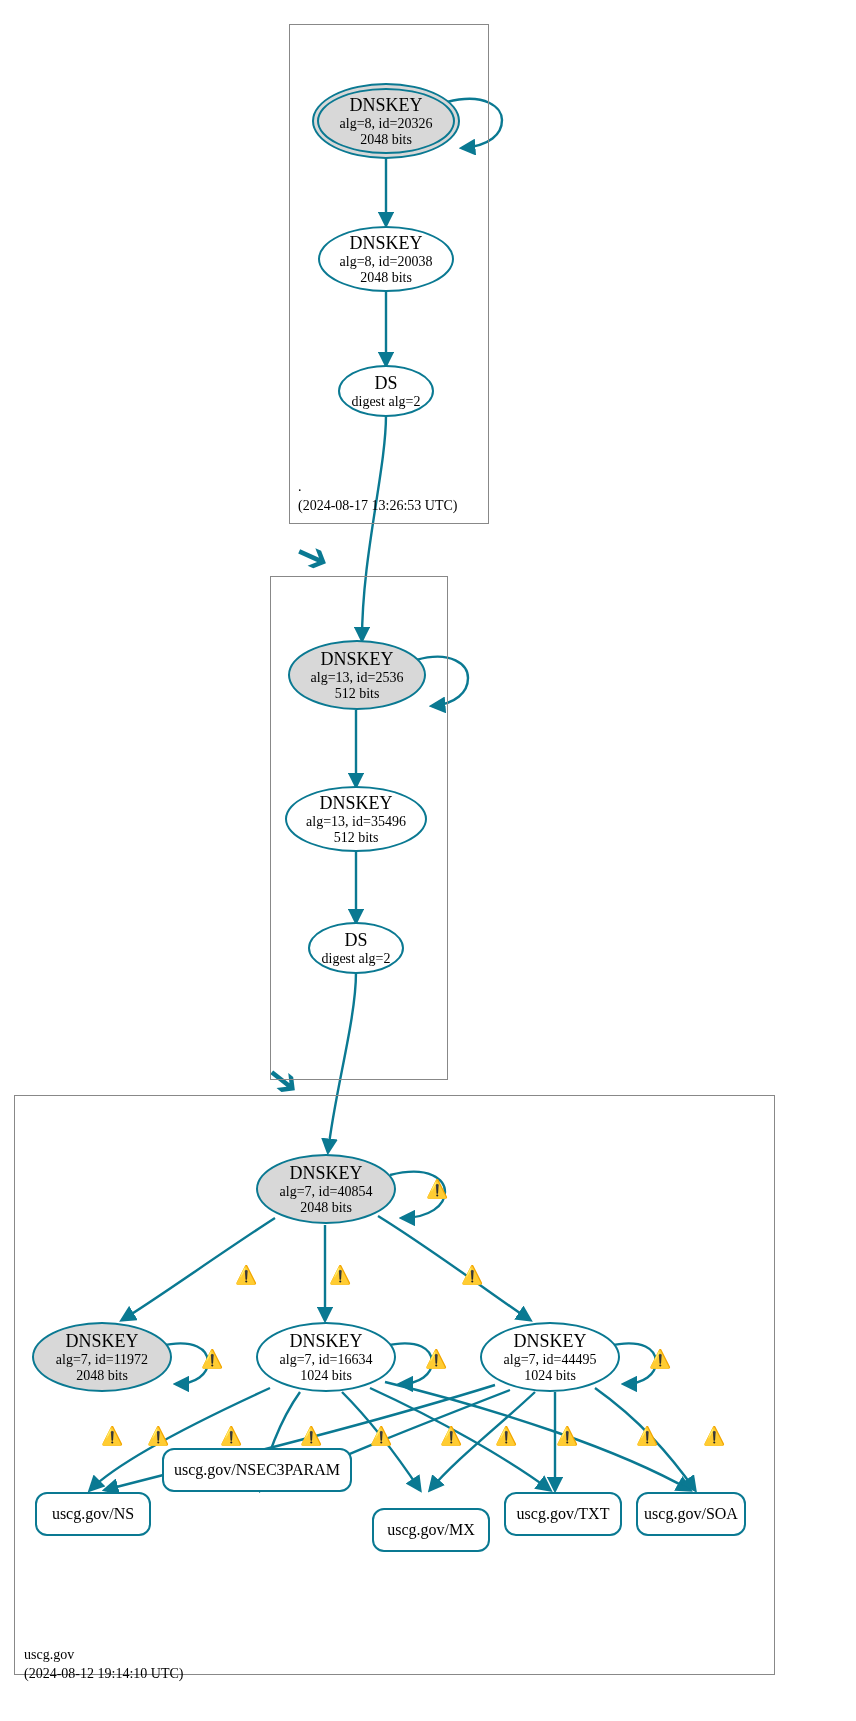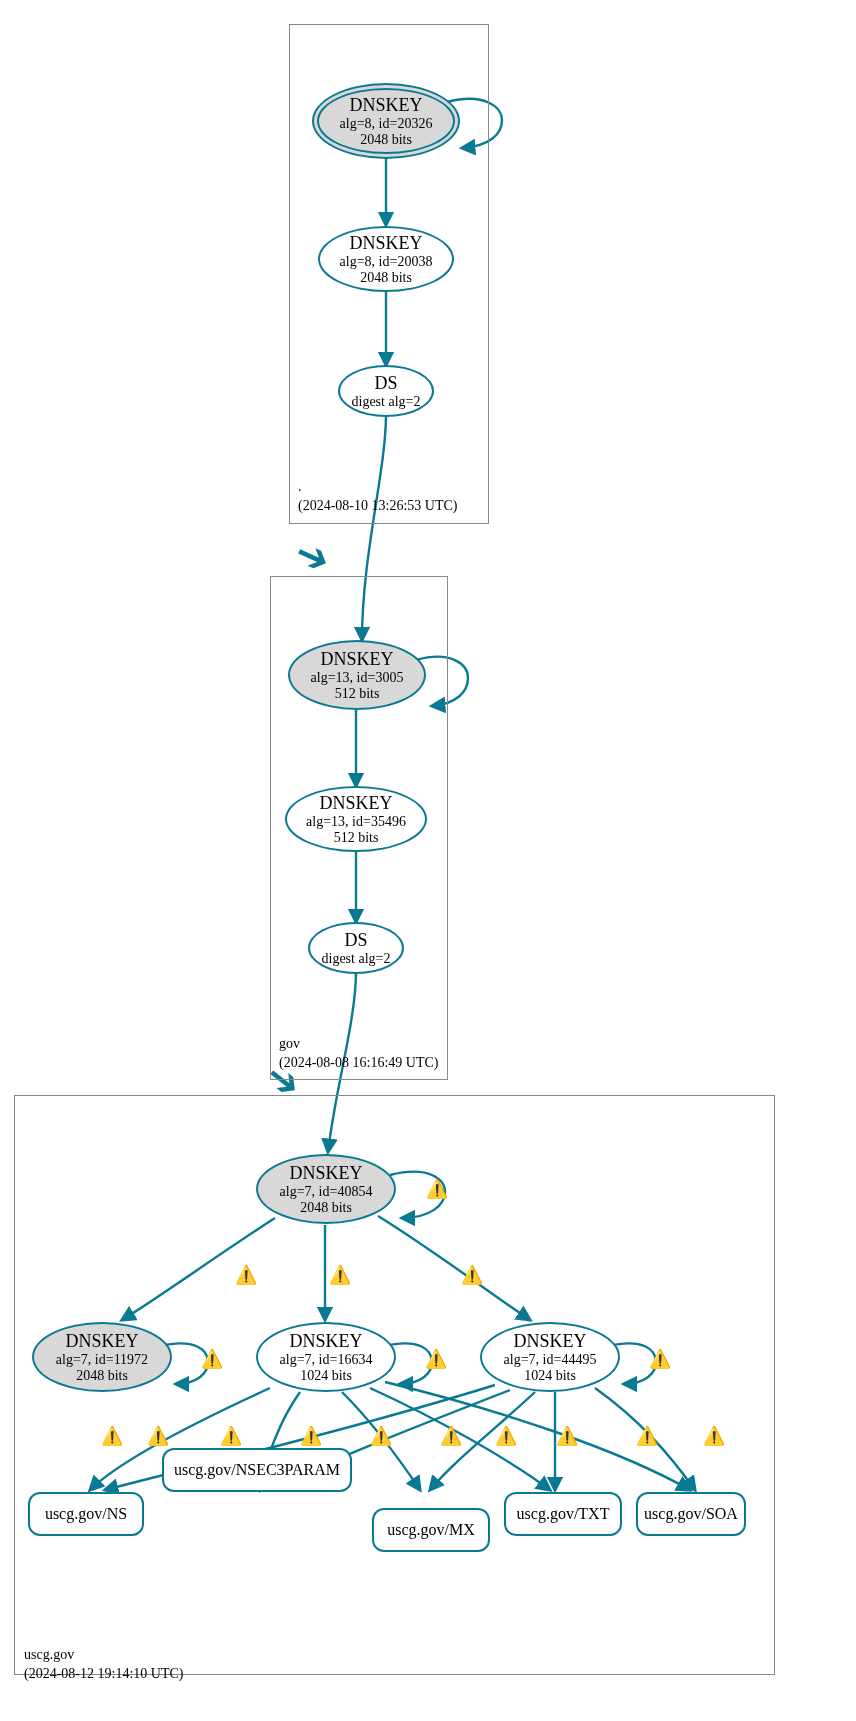--- a/index.html
+++ b/index.html
@@ -133,49 +133,45 @@
     <path class="edge" d="M555 1392 C555 1425 555 1460 555 1490" marker-end="url(#ah)"></path>
     <path class="edge" d="M595 1388 C640 1420 670 1455 695 1490" marker-end="url(#ah)"></path>
   </svg>
 
   <div class="big-arrow" style="left:296px; top:533px; font-size:40px; transform:rotate(24deg);">➔</div>
   <div class="big-arrow" style="left:267px; top:1057px; font-size:40px; transform:rotate(38deg);">➔</div>
 
   <div class="zone" style="left:289px; top:24px; width:200px; height:500px;"></div>
   <div class="zone-label" style="left:298px; top:478px;">
     <div>.</div>
-    <div>(2024-08-10 13:26:53 UTC)</div>
+    <div>(2024-08-17 13:26:53 UTC)</div>
   </div>
 
   <div class="ellipse double grey" style="left:312px; top:83px; width:148px; height:76px;">
     <div class="title">DNSKEY</div>
     <div>alg=8, id=20326</div>
     <div>2048 bits</div>
   </div>
 
   <div class="ellipse" style="left:318px; top:226px; width:136px; height:66px;">
     <div class="title">DNSKEY</div>
     <div>alg=8, id=20038</div>
     <div>2048 bits</div>
   </div>
 
   <div class="ellipse" style="left:338px; top:365px; width:96px; height:52px;">
     <div class="title">DS</div>
     <div>digest alg=2</div>
   </div>
 
   <div class="zone" style="left:270px; top:576px; width:178px; height:504px;"></div>
-  <div class="zone-label" style="left:279px; top:1035px;">
-    <div>gov</div>
-    <div>(2024-08-08 16:16:49 UTC)</div>
-  </div>
 
   <div class="ellipse grey" style="left:288px; top:640px; width:138px; height:70px;">
     <div class="title">DNSKEY</div>
-    <div>alg=13, id=3005</div>
+    <div>alg=13, id=2536</div>
     <div>512 bits</div>
   </div>
 
   <div class="ellipse" style="left:285px; top:786px; width:142px; height:66px;">
     <div class="title">DNSKEY</div>
     <div>alg=13, id=35496</div>
     <div>512 bits</div>
   </div>
 
   <div class="ellipse" style="left:308px; top:922px; width:96px; height:52px;">
@@ -206,21 +202,21 @@
     <div>alg=7, id=16634</div>
     <div>1024 bits</div>
   </div>
 
   <div class="ellipse" style="left:480px; top:1322px; width:140px; height:70px;">
     <div class="title">DNSKEY</div>
     <div>alg=7, id=44495</div>
     <div>1024 bits</div>
   </div>
 
-  <div class="rrset" style="left:28px;  top:1492px; width:116px; height:44px;text-align:center;">
+  <div class="rrset" style="left:35px;  top:1492px; width:116px; height:44px;text-align:center;">
       <span>uscg.gov/NS</span>
     </div>
   <div class="rrset" style="left:162px; top:1448px; width:190px; height:44px;">
       <span>uscg.gov/NSEC3PARAM</span>
     </div>
   <div class="rrset" style="left:372px; top:1492px; width:118px; height:44px;margin-top:16px;">
       <span>uscg.gov/MX</span>
     </div>
   <div class="rrset" style="left:504px; top:1492px; width:118px; height:44px;">
       <span>uscg.gov/TXT</span>

